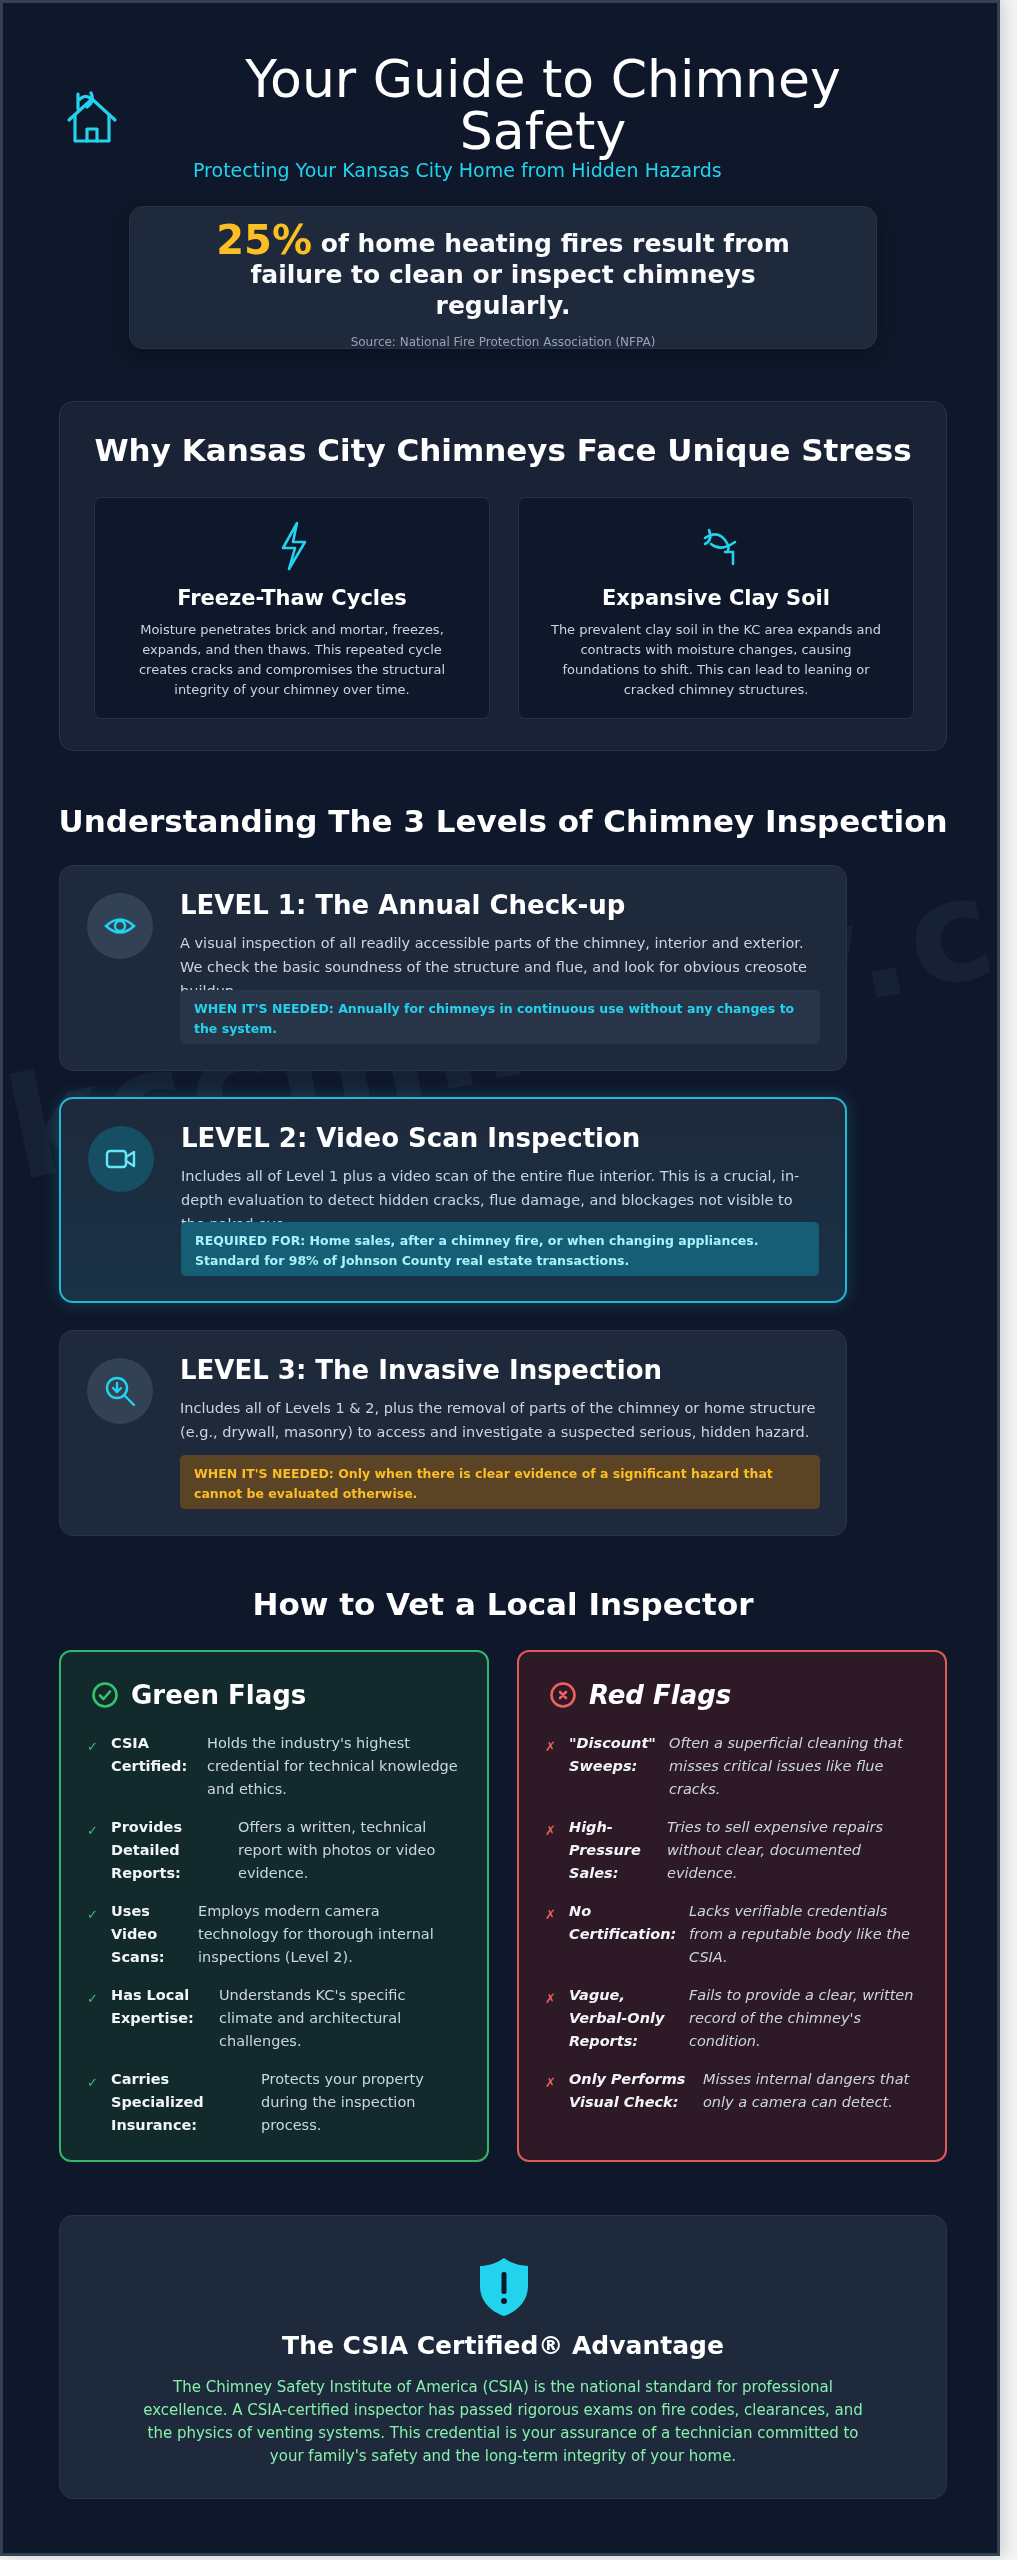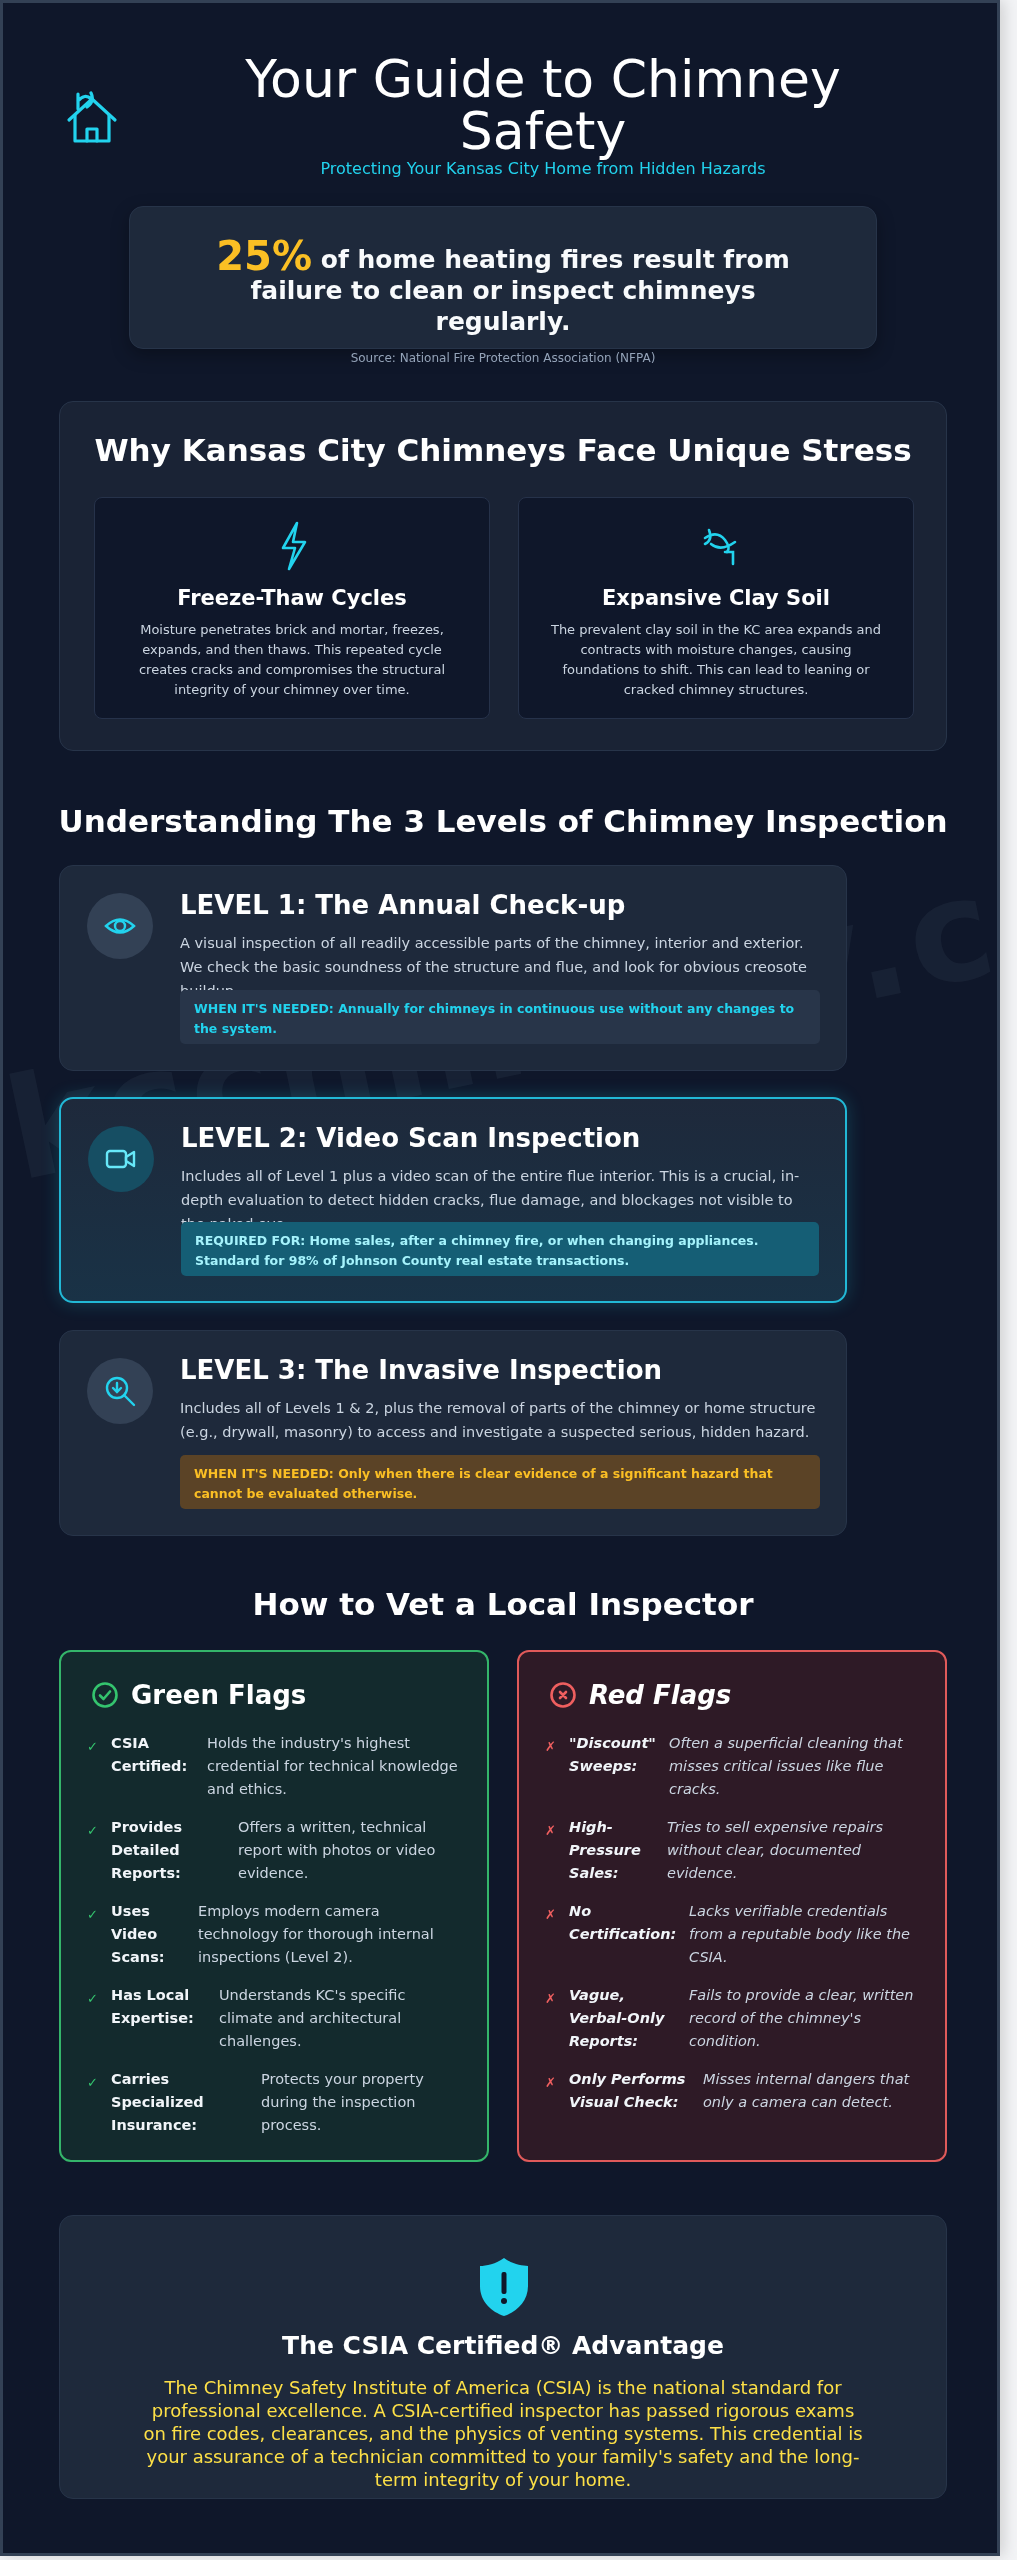--- a/index.html
+++ b/index.html
@@ -18,27 +18,27 @@
     white-space: nowrap; pointer-events: none; z-index: 0;
     letter-spacing: 4px;
   }
   .content { position: relative; z-index: 1; }
 
   
   .header { position: absolute; left: 0; top: 50px; width: 1000px; height: 140px; }
   .home-icon { position: absolute; left: 60px; top: 38px; width: 58px; height: 58px; }
   .title { position: absolute; left: 190px; width: 700px; top: 0; text-align: center;
     font-size: 52px; font-weight: normal; color: #ffffff; line-height: 52px; }
-  .subtitle { position: absolute; left: 190px; width: 700px; top: 106px; text-align: center;
-    font-size: 16px; color: #22d3ee; }
+  .subtitle { position: absolute; left: 190px; width: 700px; top: 106px; 
+    font-size: 19px; color: #22d3ee; }
 
   .stat-box { position: absolute; left: 126px; top: 203px; width: 748px; height: 143px;
     background: #1e293b; border: 1px solid #273449; border-radius: 14px;
     box-shadow: 0 6px 18px rgba(0,0,0,0.3); text-align: center; padding-top: 18px; }
-  .stat-line { font-size: 25px; font-weight: bold; color: #f8fafc; line-height: 31px; padding: 0 50px; margin-top: 16px; }
+  .stat-line { font-size: 25px; font-weight: bold; color: #f8fafc; line-height: 31px; padding: 0 50px; }
   .stat-pct { font-size: 40px; color: #fbbf24; font-weight: bold; vertical-align: -2px; }
   .stat-source { margin-top: 14px; font-size: 12px; color: #94a3b8; }
 
   
   .stress { position: absolute; left: 56px; top: 398px; width: 888px; height: 350px;
     background: #1a2335; border: 1px solid #273449; border-radius: 14px; }
   .stress h2 { position: absolute; top: 30px; width: 100%; text-align: center; font-size: 31px; font-weight: bold; color: #fff; }
   .stress-card { position: absolute; top: 95px; width: 396px; height: 222px;
     background: #0f172a; border: 1px solid #26324a; border-radius: 8px; text-align: center; }
   .stress-card.c1 { left: 34px; } .stress-card.c2 { left: 458px; }
@@ -74,21 +74,21 @@
   .flag-mark { width: 24px; flex: 0 0 24px; font-size: 13px; padding-top: 3px; }
   .green .flag-mark { color: #34c46e; }
   .red .flag-mark { color: #ef5f5f; }
   .flag-label { font-weight: bold; color: #f1f5f9; margin-right: 8px; flex: 0 0 auto; }
   .flag-desc { color: #cbd5e1; }
 
   
   .csia { position: absolute; left: 56px; top: 2212px; width: 888px; height: 284px; background: #1e293b; border: 1px solid #273449; border-radius: 14px; text-align: center; }
   .csia .shield { position: absolute; left: 416px; top: 40px; width: 56px; height: 62px; }
   .csia h3 { position: absolute; top: 115px; width: 100%; font-size: 25px; font-weight: bold; color: #fff; }
-  .csia p { position: absolute; top: 160px; left: 80px; right: 80px; font-size: 18px; line-height: 23px; color: #fde047; }
+  .csia p { position: absolute; top: 160px; left: 80px; right: 80px; font-size: 15px; line-height: 23px; color: #86efac; }
 </style>
 </head>
 <body>
 
 <div class="page">
   <div class="watermark">kcchimney.com</div>
   <div class="content">
 
     <div class="header">
       <svg class="home-icon" viewBox="0 0 58 58" fill="none" stroke="#22d3ee" stroke-width="3.2" stroke-linecap="round" stroke-linejoin="round">

